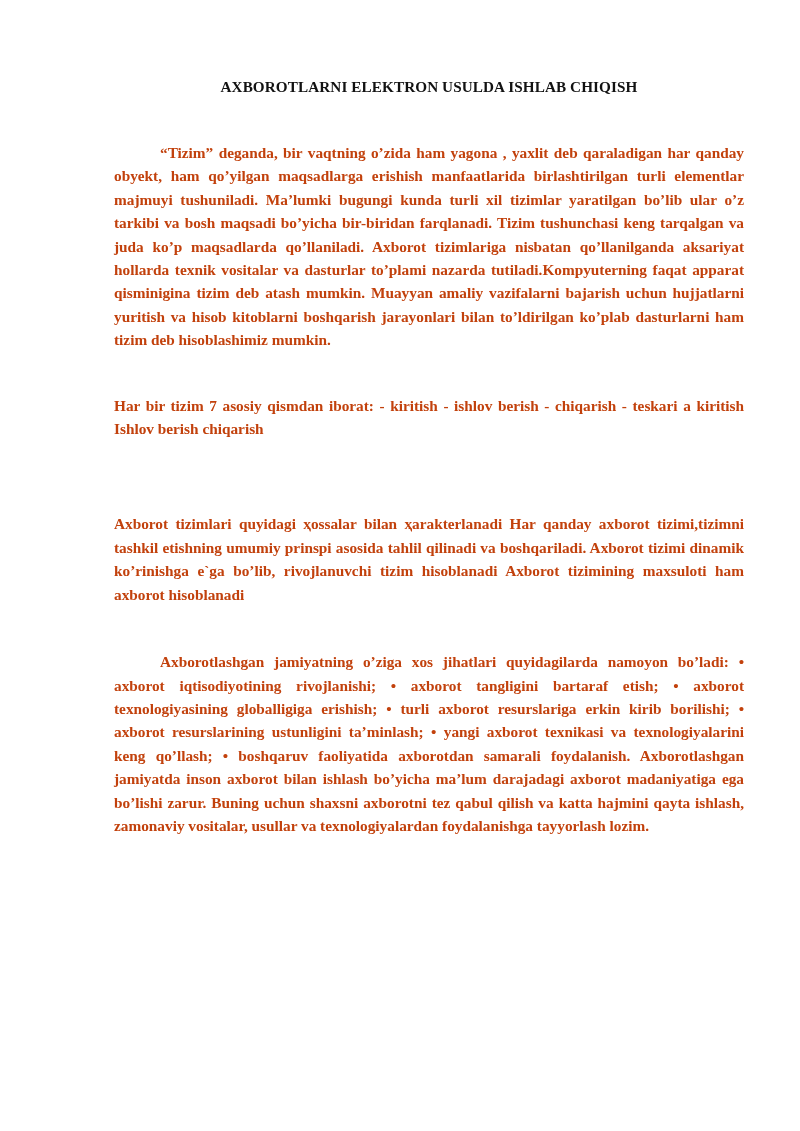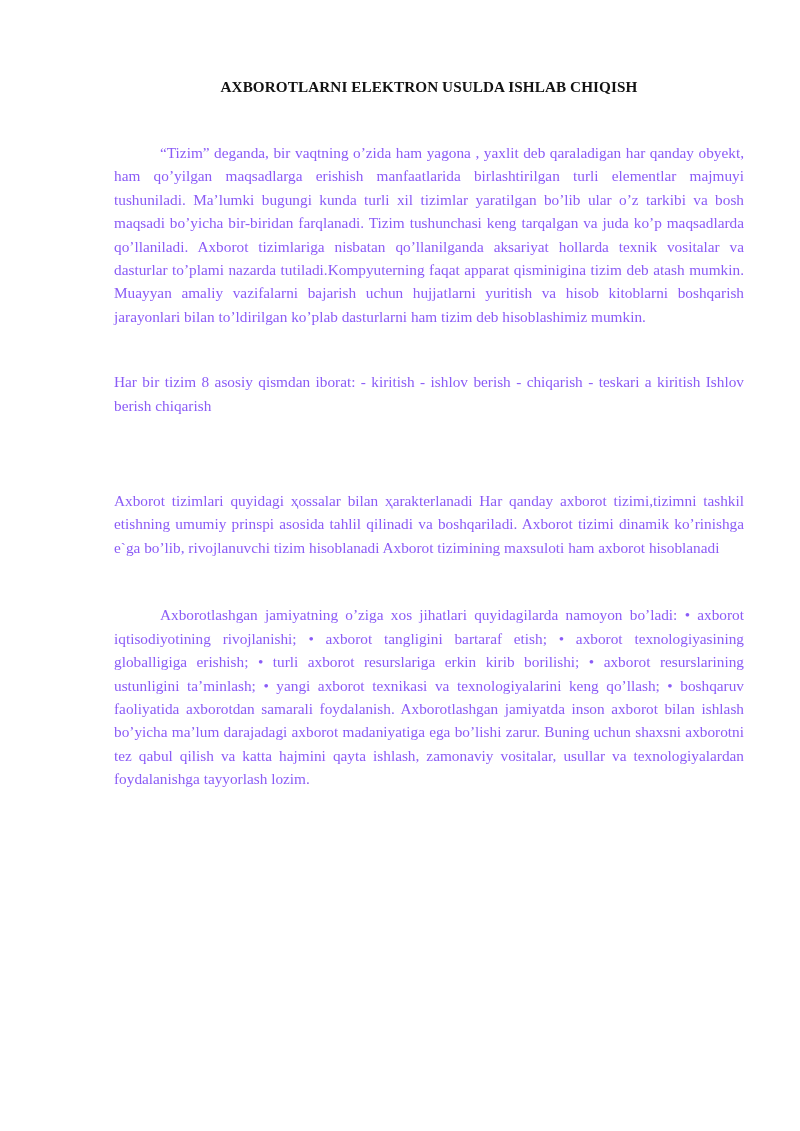--- a/index.html
+++ b/index.html
@@ -38,22 +38,23 @@
   }
   .doc-title .title-line {
     display: block;
   }
   .para {
     font-size: 15.3px;
     line-height: 23.4px;
     text-align: justify;
     text-justify: inter-word;
     margin: 0;
-    color: #8b5cf6;
+    color: #c2410c;
     hyphens: none;
+    font-weight: bold;
   }
   .para.indented {
     text-indent: 46px;
   }
   .gap-title-p1 { height: 43px; }
   .gap-p1-p2    { height: 42px; }
   .gap-p2-p3    { height: 72px; }
   .gap-p3-p4    { height: 44px; }
   .spacer { width: 100%; }
 </style>
@@ -66,21 +67,21 @@
     <h1 class="doc-title">
       <span class="title-line">AXBOROTLARNI ELEKTRON  USULDA ISHLAB CHIQISH</span>
     </h1>
 
     <div class="spacer gap-title-p1"></div>
 
     <p class="para indented">“Tizim” deganda, bir vaqtning o’zida ham yagona , yaxlit deb qaraladigan har qanday obyekt, ham qo’yilgan maqsadlarga erishish manfaatlarida birlashtirilgan turli elementlar majmuyi tushuniladi. Ma’lumki bugungi kunda turli xil tizimlar yaratilgan bo’lib ular o’z tarkibi va bosh maqsadi bo’yicha bir-biridan farqlanadi. Tizim tushunchasi keng tarqalgan va juda ko’p maqsadlarda qo’llaniladi. Axborot tizimlariga nisbatan qo’llanilganda aksariyat hollarda texnik vositalar va dasturlar to’plami nazarda tutiladi.Kompyuterning faqat apparat qisminigina tizim deb atash mumkin. Muayyan amaliy vazifalarni bajarish uchun hujjatlarni yuritish va hisob kitoblarni boshqarish jarayonlari bilan to’ldirilgan ko’plab dasturlarni ham tizim deb hisoblashimiz mumkin.</p>
 
     <div class="spacer gap-p1-p2"></div>
 
-    <p class="para">Har bir tizim 8 asosiy qismdan iborat: - kiritish - ishlov berish - chiqarish - teskari a kiritish Ishlov berish chiqarish</p>
+    <p class="para">Har bir tizim 7 asosiy qismdan iborat: - kiritish - ishlov berish - chiqarish - teskari a kiritish Ishlov berish chiqarish</p>
 
     <div class="spacer gap-p2-p3"></div>
 
     <p class="para">Axborot tizimlari quyidagi ҳossalar bilan ҳarakterlanadi Har qanday axborot tizimi,tizimni tashkil etishning umumiy prinspi asosida tahlil qilinadi va boshqariladi. Axborot tizimi dinamik ko’rinishga e`ga bo’lib, rivojlanuvchi tizim hisoblanadi Axborot tizimining maxsuloti ham axborot hisoblanadi</p>
 
     <div class="spacer gap-p3-p4"></div>
 
     <p class="para indented">Axborotlashgan jamiyatning o’ziga xos jihatlari quyidagilarda namoyon bo’ladi: • axborot iqtisodiyotining rivojlanishi; • axborot tangligini bartaraf etish; • axborot texnologiyasining globalligiga erishish; • turli axborot resurslariga erkin kirib borilishi; • axborot resurslarining ustunligini ta’minlash; • yangi axborot texnikasi va texnologiyalarini keng qo’llash; • boshqaruv faoliyatida axborotdan samarali foydalanish. Axborotlashgan jamiyatda inson axborot bilan ishlash bo’yicha ma’lum darajadagi axborot madaniyatiga ega bo’lishi zarur. Buning uchun shaxsni axborotni tez qabul qilish va katta hajmini qayta ishlash, zamonaviy vositalar, usullar va texnologiyalardan foydalanishga tayyorlash lozim.</p>
 
   </div>

